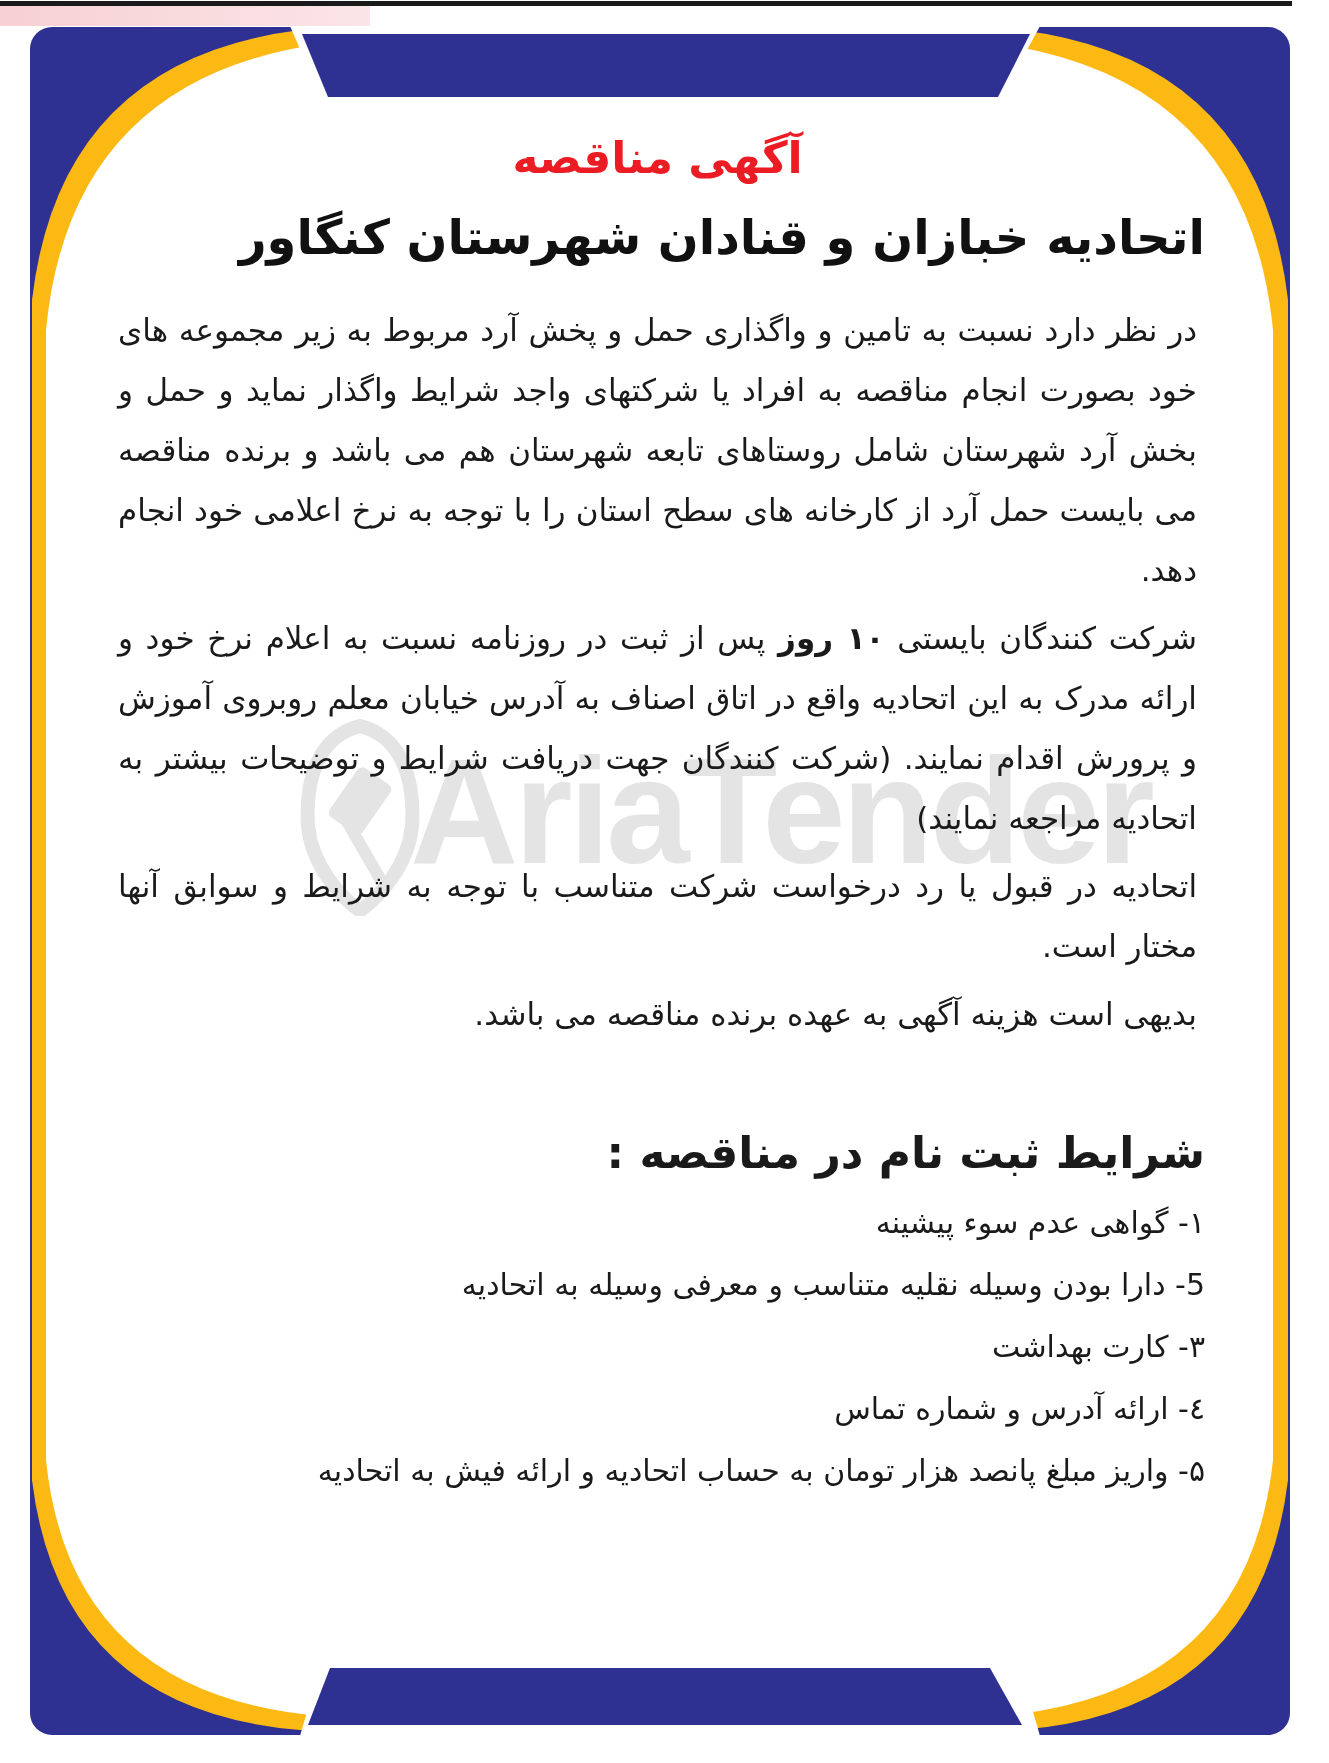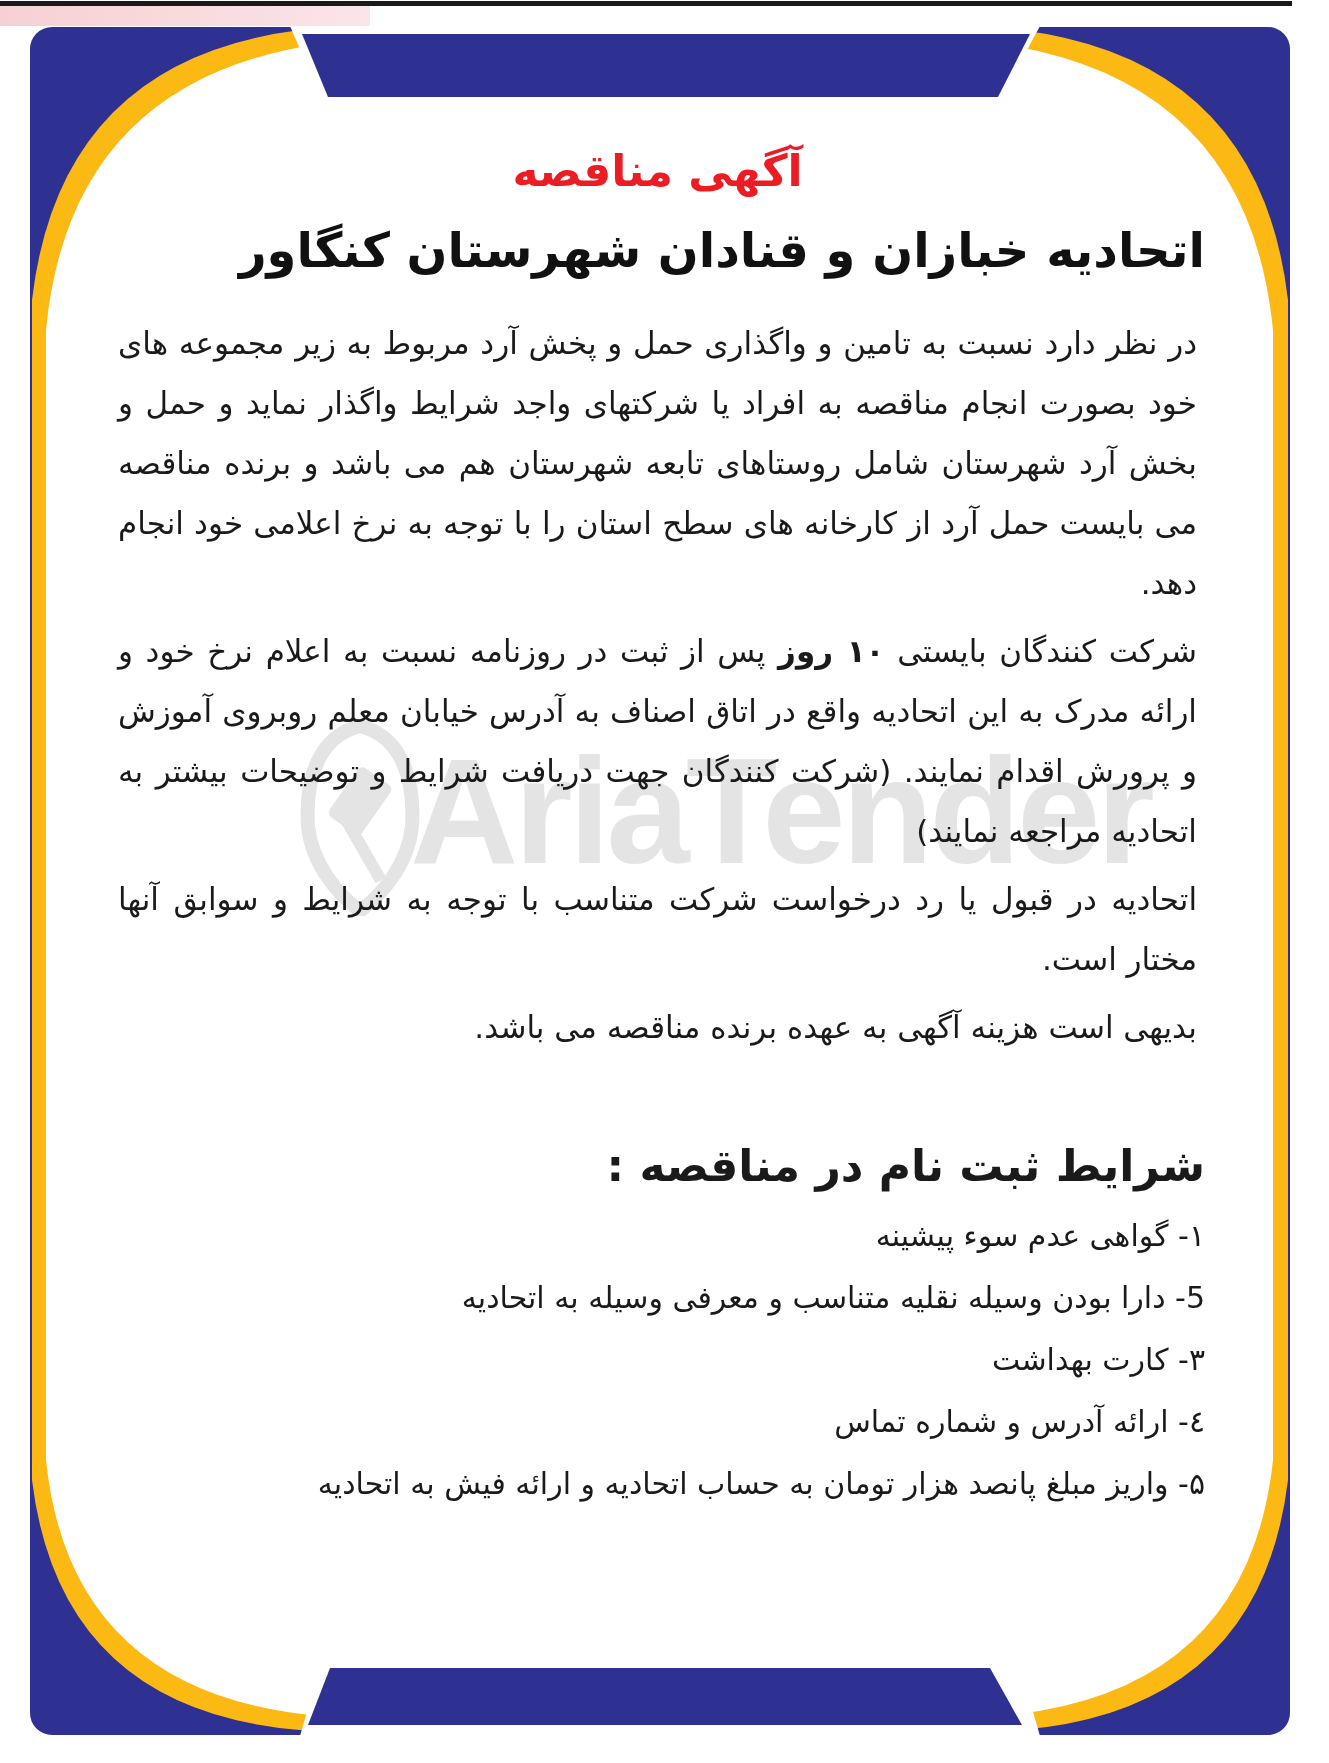--- a/index.html
+++ b/index.html
@@ -31,21 +31,21 @@
       background: linear-gradient(90deg, rgba(230,120,130,0.35), rgba(240,150,160,0.25));
     }
     .frame-svg {
       position: absolute;
       left: 0;
       top: 0;
     }
     .content {
       position: absolute;
       left: 110px;
-      top: 141px;
+      top: 128px;
       width: 1095px;
       direction: rtl;
       text-align: right;
       color: #1a1a1a;
     }
     .ad-label {
       text-align: center;
       color: #ec1c24;
       font-family: "DejaVu Sans", sans-serif;
       font-weight: bold;

